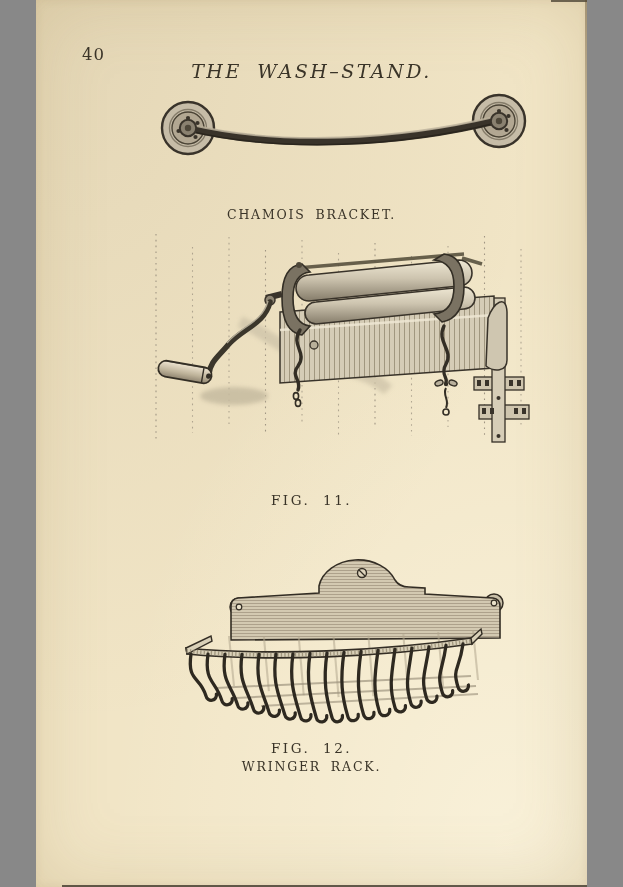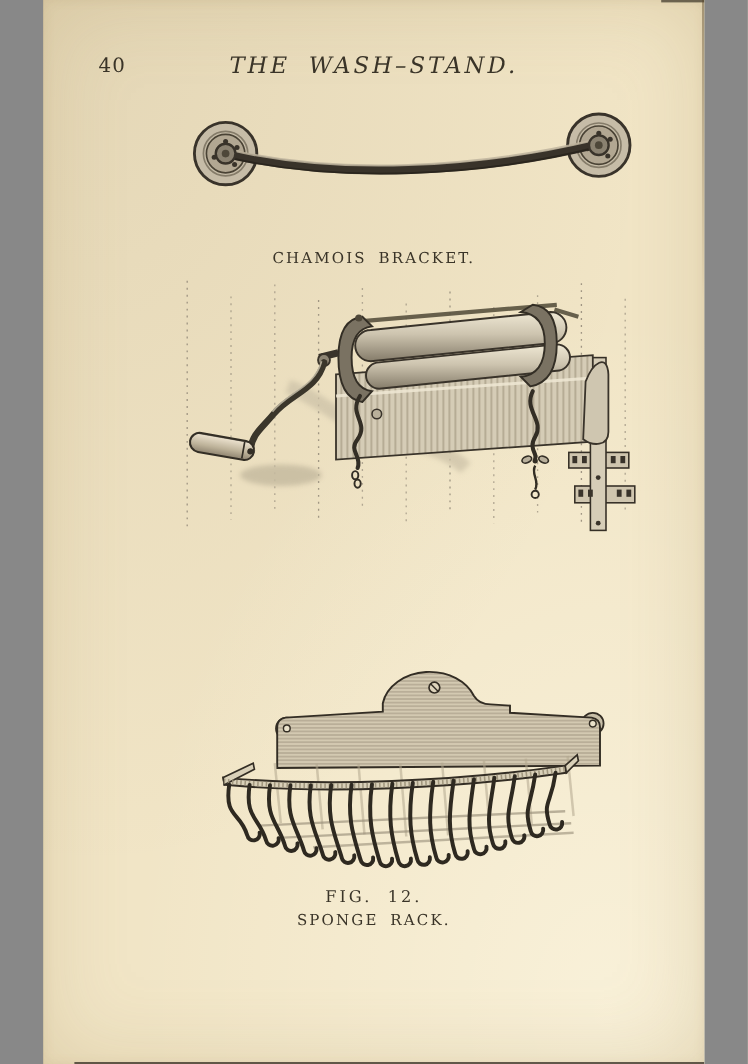--- a/index.html
+++ b/index.html
@@ -17,21 +17,21 @@
     color:#3a3428;
   }
   .edge-bottom{position:absolute;left:26px;right:0;bottom:0;height:2px;background:rgba(45,38,28,.72);}
   .edge-topright{position:absolute;right:0;top:0;width:36px;height:2px;background:rgba(45,38,28,.65);}
   .edge-right{position:absolute;right:0;top:0;width:2px;height:250px;background:linear-gradient(to bottom, rgba(90,72,45,.45), rgba(90,72,45,0));}
   .pageno{
     position:absolute;left:46px;top:45px;
     font-size:16.5px;letter-spacing:1px;
   }
   .title{
-    position:absolute;left:0;right:0;top:42px;margin:2px;
+    position:absolute;left:0;right:0;top:42px;margin:18px;
     text-align:center;font-size:19px;font-weight:normal;font-style:italic;
     letter-spacing:2.5px;word-spacing:7px;
   }
   .figlabel,.figcaption{
     position:absolute;left:0;right:0;text-align:center;
   }
   .figlabel{font-size:13.5px;letter-spacing:2.5px;word-spacing:6px;}
   .figcaption{font-size:12.5px;letter-spacing:1.8px;word-spacing:4px;}
   .lbl10{top:160px;} .cap10{top:179px;margin-top:28px;}
   .lbl11{top:492px;} .cap11{top:511px;}
@@ -161,20 +161,21 @@
     <path d="M 208 100 C 198 116, 216 122, 206 136 C 198 146, 210 150, 206 160" fill="none" stroke="#332e25" stroke-width="3.4" stroke-linecap="round"></path>
     <ellipse cx="204" cy="166" rx="2.6" ry="3.4" fill="none" stroke="#332e25" stroke-width="1.6"></ellipse>
     <ellipse cx="206" cy="173" rx="2.6" ry="3.4" fill="none" stroke="#332e25" stroke-width="1.6"></ellipse>
     <path d="M 352 96 C 344 112, 362 120, 354 134 C 348 144, 356 148, 354 152" fill="none" stroke="#332e25" stroke-width="3.4" stroke-linecap="round"></path>
     <ellipse cx="347" cy="153" rx="4.2" ry="2.6" transform="rotate(-22 347 153)" fill="#b9b09c" stroke="#332e25" stroke-width="1.4"></ellipse>
     <ellipse cx="361" cy="153" rx="4.2" ry="2.6" transform="rotate(22 361 153)" fill="#b9b09c" stroke="#332e25" stroke-width="1.4"></ellipse>
     <circle cx="354" cy="154" r="2.2" fill="#332e25"></circle>
     <path d="M 354 158 C 350 165, 358 170, 354 178" fill="none" stroke="#332e25" stroke-width="2"></path>
     <circle cx="354" cy="182" r="3" fill="none" stroke="#332e25" stroke-width="1.6"></circle>
   </svg>
+  <div class="figlabel lbl11">FIG. 11.</div>
 
   <svg class="fig12" width="405" height="192" viewBox="0 0 405 192">
     <defs>
       <pattern id="plateHatch" width="4" height="3" patternUnits="userSpaceOnUse">
         <rect width="4" height="3" fill="#d3c9b1"></rect>
         <line x1="0" y1="1.5" x2="4" y2="1.5" stroke="#a89d87" stroke-width="0.9"></line>
       </pattern>
     </defs>
 
     <circle cx="98" cy="59" r="9" fill="#c8bfa8" stroke="#332d24" stroke-width="1.5"></circle>
@@ -221,15 +222,15 @@
         <path d="M 220.0 103.4 C 216.0 131.4, 216.5 146.4, 222.5 166.4 A 5.2 5.2 0 1 0 232.9 164.4" fill="none" stroke="#2e2920" stroke-width="3.3" stroke-linecap="round"></path>
         <path d="M 237.0 102.5 C 233.0 130.5, 232.3 143.4, 238.3 163.4 A 5.2 5.2 0 1 0 248.7 161.4" fill="none" stroke="#2e2920" stroke-width="3.3" stroke-linecap="round"></path>
         <path d="M 254.0 101.3 C 250.0 129.3, 248.0 139.6, 254.0 159.6 A 5.2 5.2 0 1 0 264.4 157.6" fill="none" stroke="#2e2920" stroke-width="3.3" stroke-linecap="round"></path>
         <path d="M 271.0 100.1 C 267.0 128.1, 263.8 135.1, 269.8 155.1 A 5.2 5.2 0 1 0 280.1 153.1" fill="none" stroke="#2e2920" stroke-width="3.3" stroke-linecap="round"></path>
         <path d="M 288.0 98.8 C 284.0 126.8, 279.5 130.1, 285.5 150.1 A 5.2 5.2 0 1 0 295.9 148.1" fill="none" stroke="#2e2920" stroke-width="3.3" stroke-linecap="round"></path>
         <path d="M 305.0 97.4 C 301.0 125.4, 295.3 124.6, 301.3 144.6 A 5.2 5.2 0 1 0 311.6 142.6" fill="none" stroke="#2e2920" stroke-width="3.3" stroke-linecap="round"></path>
         <path d="M 322.0 96.0 C 318.0 124.0, 311.0 119.0, 317.0 139.0 A 5.2 5.2 0 1 0 327.4 137.0" fill="none" stroke="#2e2920" stroke-width="3.3" stroke-linecap="round"></path>
       </g>
   </svg>
   <div class="figlabel lbl12">FIG. 12.</div>
-  <div class="figcaption cap12">SPONGE RACK.</div>
+  <div class="figcaption cap12">WRINGER RACK.</div>
 
 </div>
 
 </body></html>

